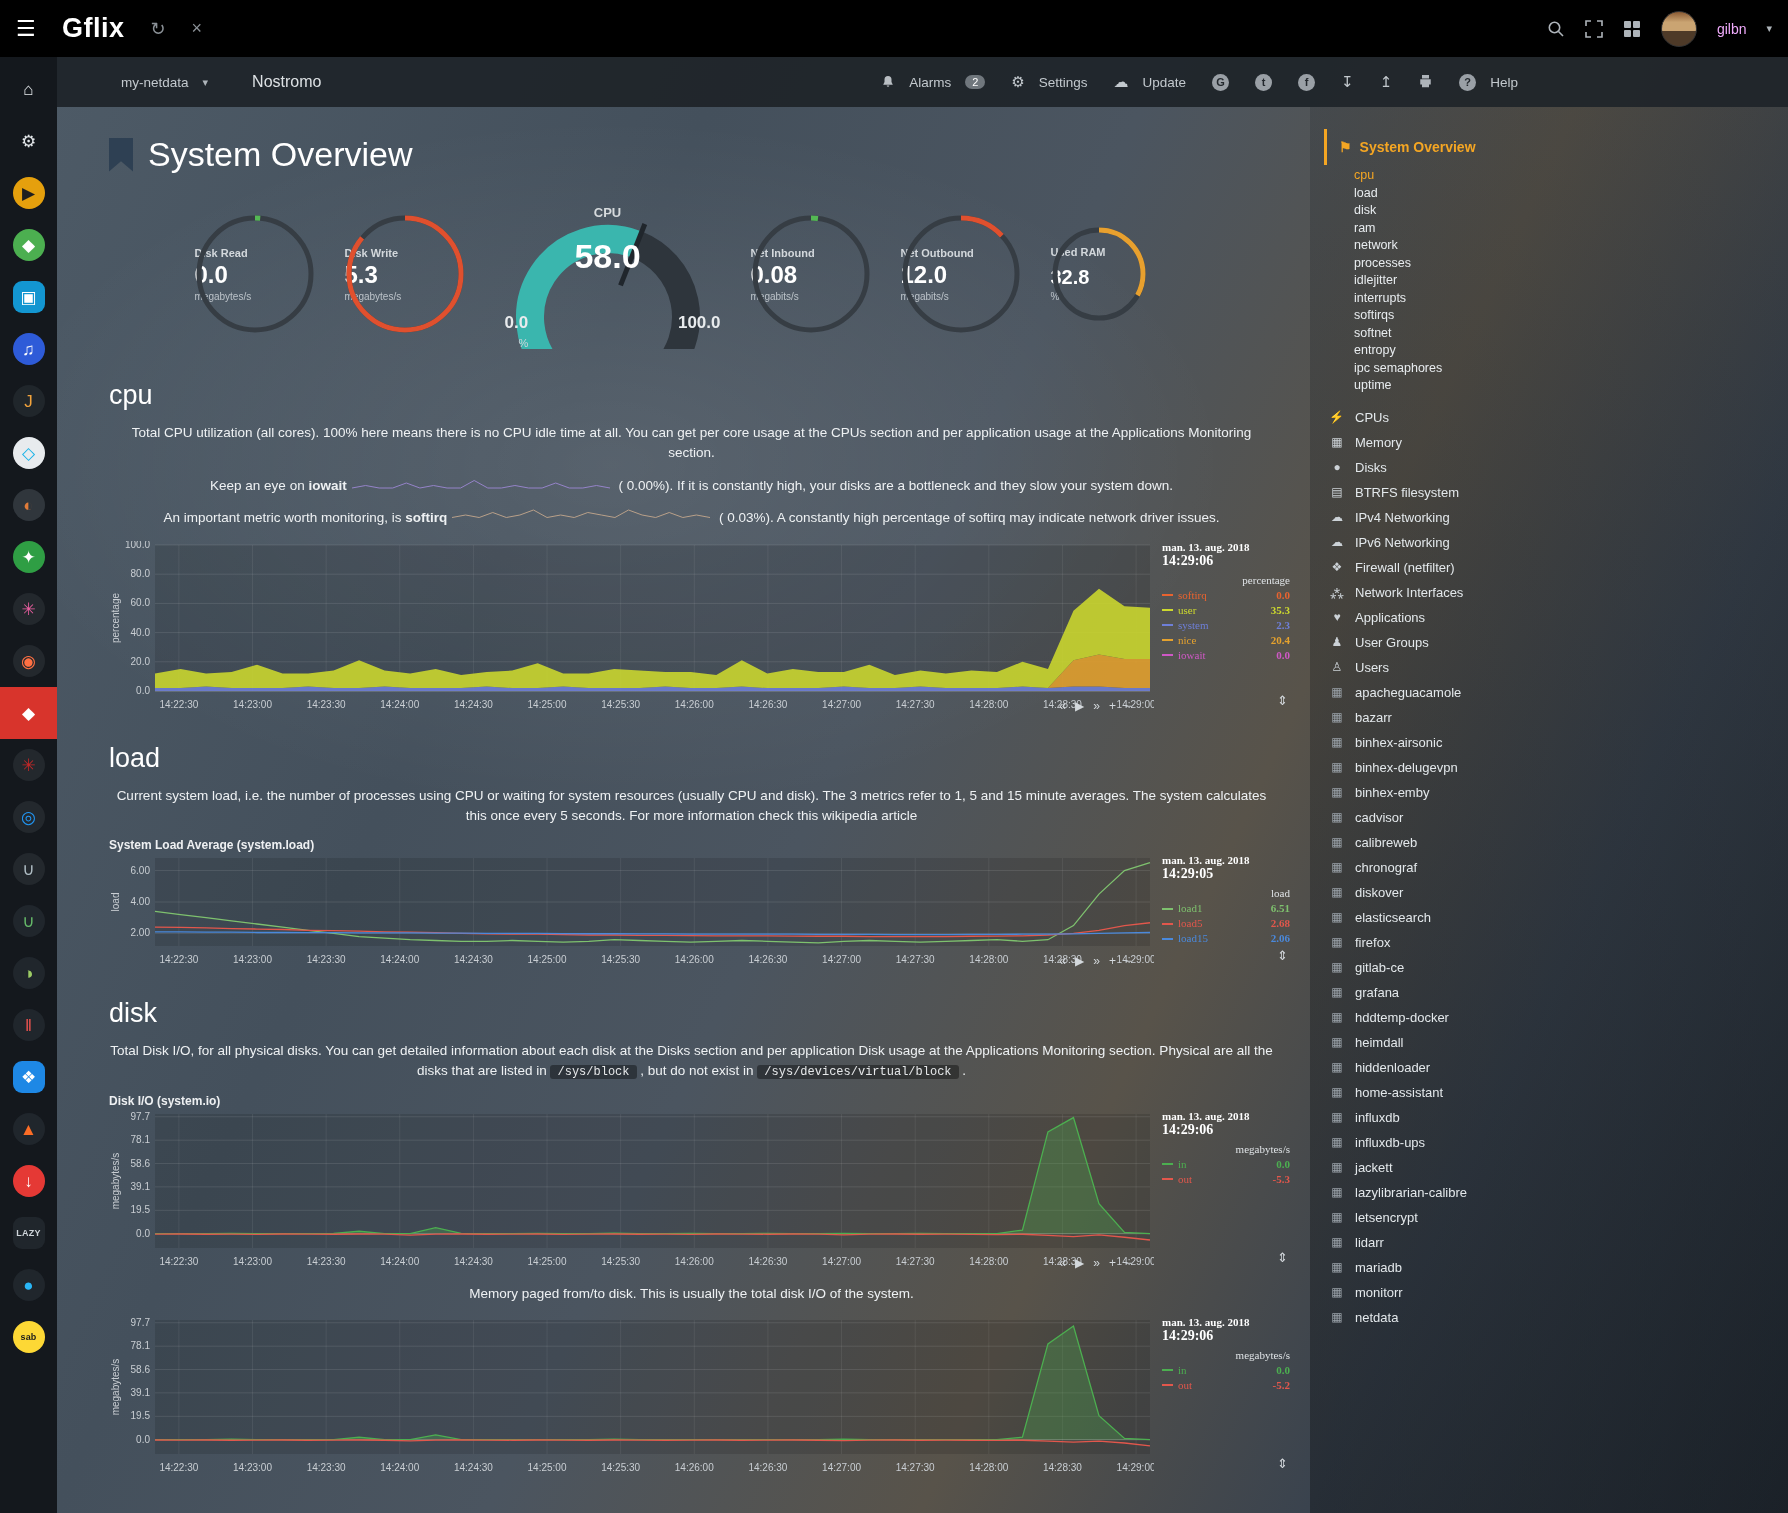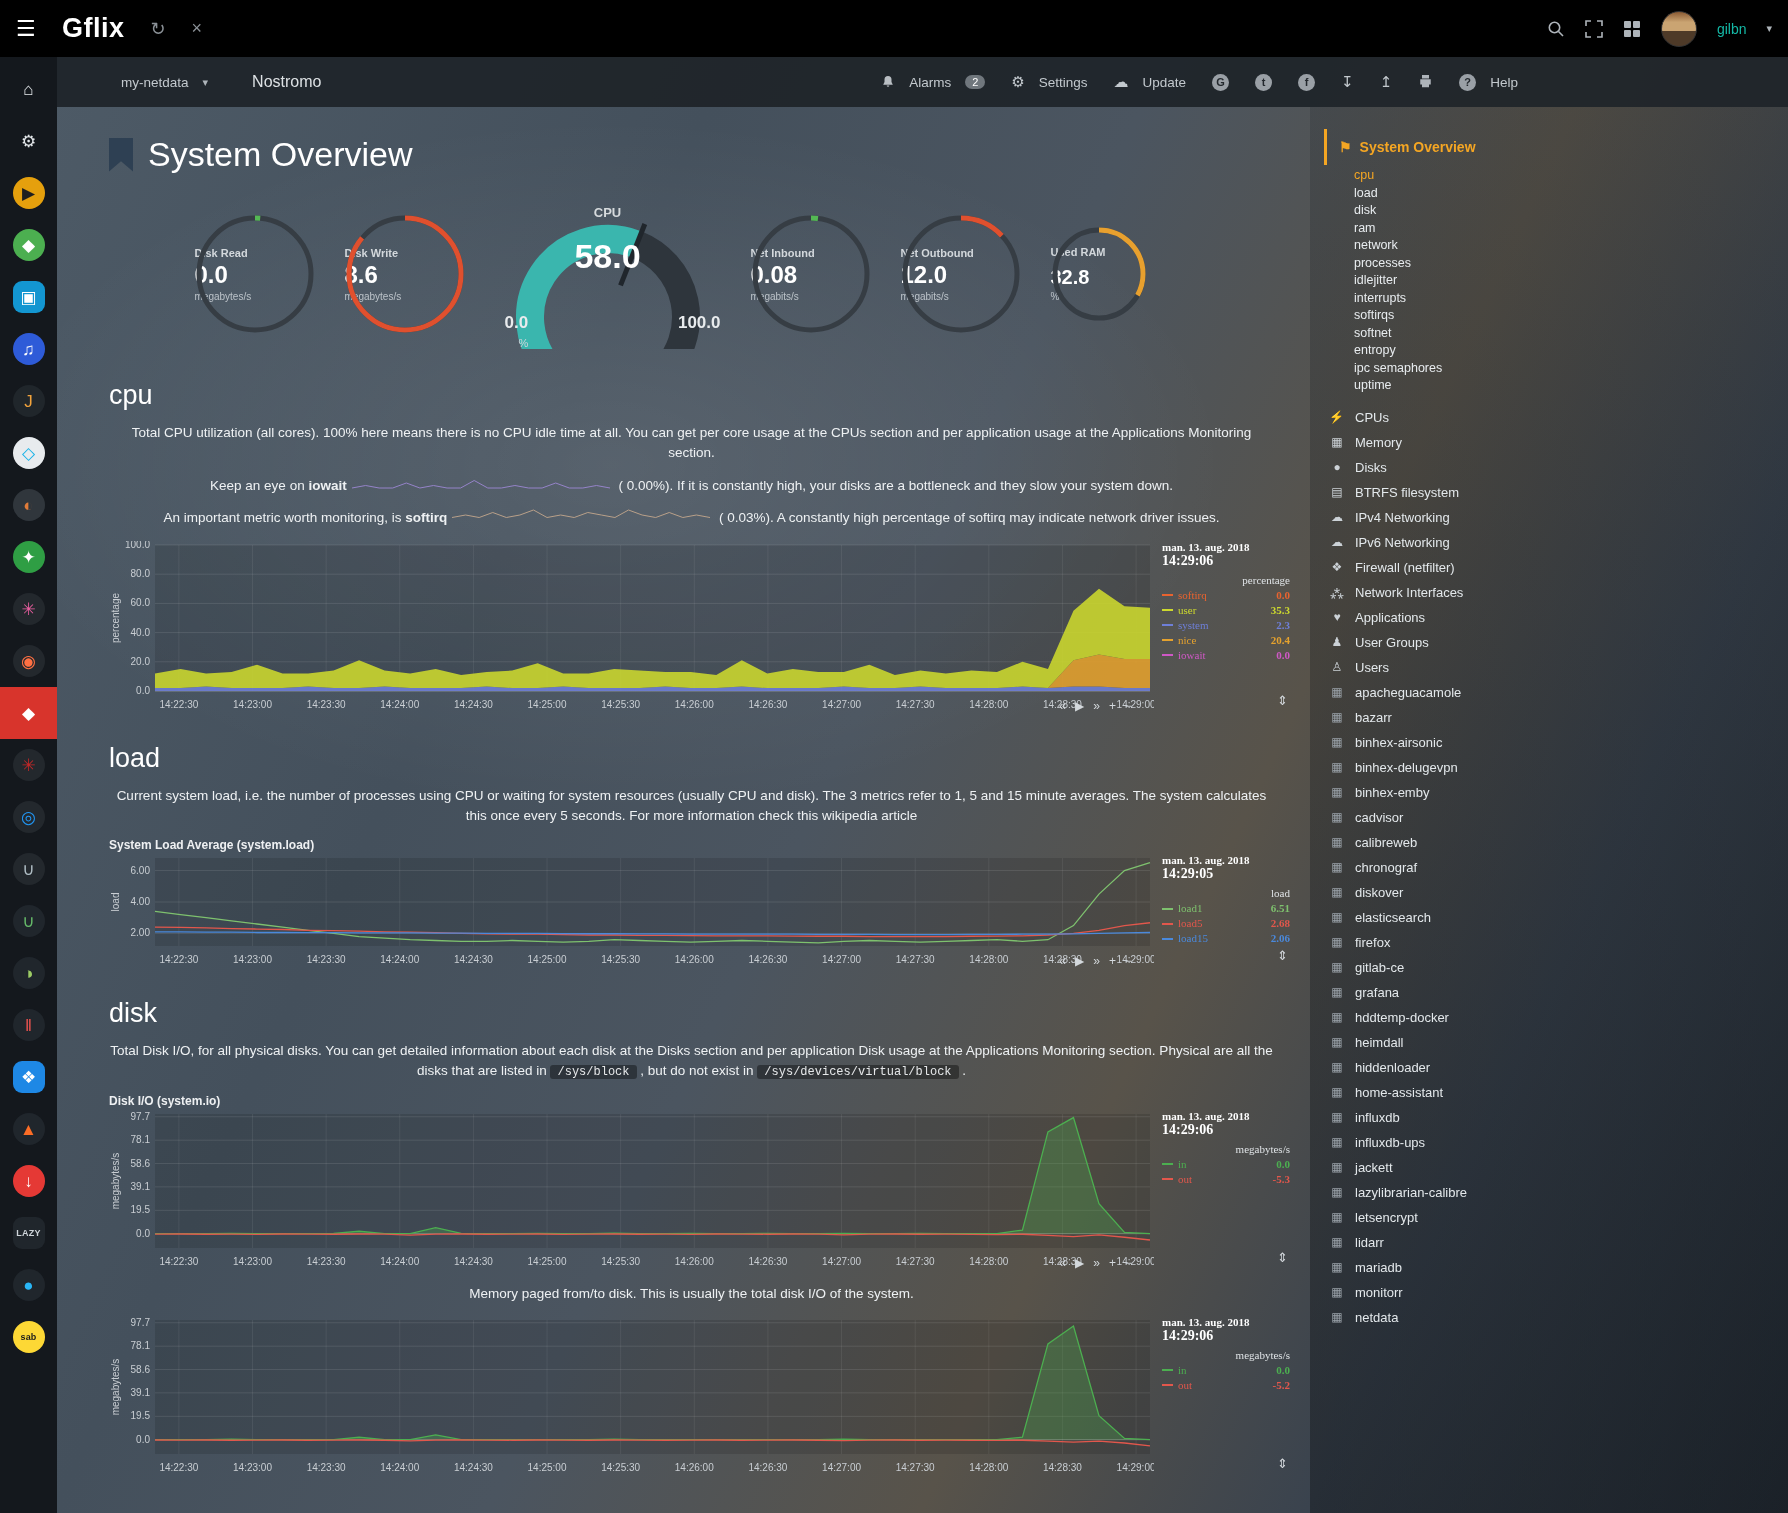--- a/index.html
+++ b/index.html
@@ -12,21 +12,21 @@
   
   .topbar { height:57px; background:#000; display:flex; align-items:center; padding:0 16px; gap:16px; }
   .burger { font-size:22px; color:#fff; cursor:pointer; width:30px; }
   .brand  { font-size:27px; font-weight:bold; color:#fff; letter-spacing:.5px; }
   .tabctl { color:#8a9096; font-size:18px; margin-left:10px; cursor:pointer; }
   .topbar-right { margin-left:auto; display:flex; align-items:center; gap:20px; color:#aeb4ba; }
   .topbar-right svg { display:block; }
   .avatar { width:36px; height:36px; border-radius:50%;
     background:linear-gradient(180deg,#8a5a33 0%,#caa472 30%,#caa472 55%,#4e3a28 56%,#4e3a28 100%);
     border:1px solid #333; }
-  .username { color:#14b8a6; font-size:14px; }
+  .username { color:#f0abfc; font-size:14px; }
   .caret { font-size:11px; color:#aeb4ba; }
 
   
   .shell { display:flex; height:1456px; }
 
   
   .appbar { width:57px; background:#14181d; display:flex; flex-direction:column; align-items:center; padding-top:6px; flex:none; }
   .app-item { width:57px; height:52px; display:flex; align-items:center; justify-content:center; cursor:pointer; }
   .app-item.selected { background:#d8342c; }
   .bubble { width:32px; height:32px; border-radius:9px; display:flex; align-items:center; justify-content:center; font-size:17px; line-height:1; }
@@ -284,21 +284,21 @@
                 <div class="pie-label">Disk Read</div>
                 <div class="pie-value">0.0</div>
                 <div class="pie-units">megabytes/s</div>
               </div>
               <div class="pie" style="height: 120px; width: 120px;">
                 <svg width="120" height="120">
                   <circle cx="60" cy="60" r="56" fill="none" stroke="#363d44" stroke-width="5"></circle>
                   <circle cx="60" cy="60" r="56" fill="none" stroke="#e0502e" stroke-width="5" stroke-dasharray="302.59820439376887 351.85837720205683" transform="rotate(-90 60 60)"></circle>
                 </svg>
                 <div class="pie-label">Disk Write</div>
-                <div class="pie-value">8.6</div>
+                <div class="pie-value">5.3</div>
                 <div class="pie-units">megabytes/s</div>
               </div>
             </div>
           <div id="gauge-cpu">
               <div class="cpu-gauge"><svg width="230" height="150">
                   <path d="M59.845671067449295 173.1543289325507 A78 78 0 0 1 143.71371510940492 45.47743410071641" fill="none" stroke="#3ab6ae" stroke-width="28"></path>
                   <path d="M143.71371510940492 45.47743410071641 A78 78 0 0 1 170.15432893255075 173.15432893255064" fill="none" stroke="#2e353c" stroke-width="28"></path>
                   <line x1="127.51623479127906" y1="86.38759947979946" x2="151.81245526846783" y2="25.02235141117488" stroke="#20262c" stroke-width="5"></line>
                 </svg><div class="cg-label">CPU</div><div class="cg-value">58.0</div><div class="cg-min">0.0</div><div class="cg-max">100.0</div><div class="cg-units">%</div></div>
             </div>

